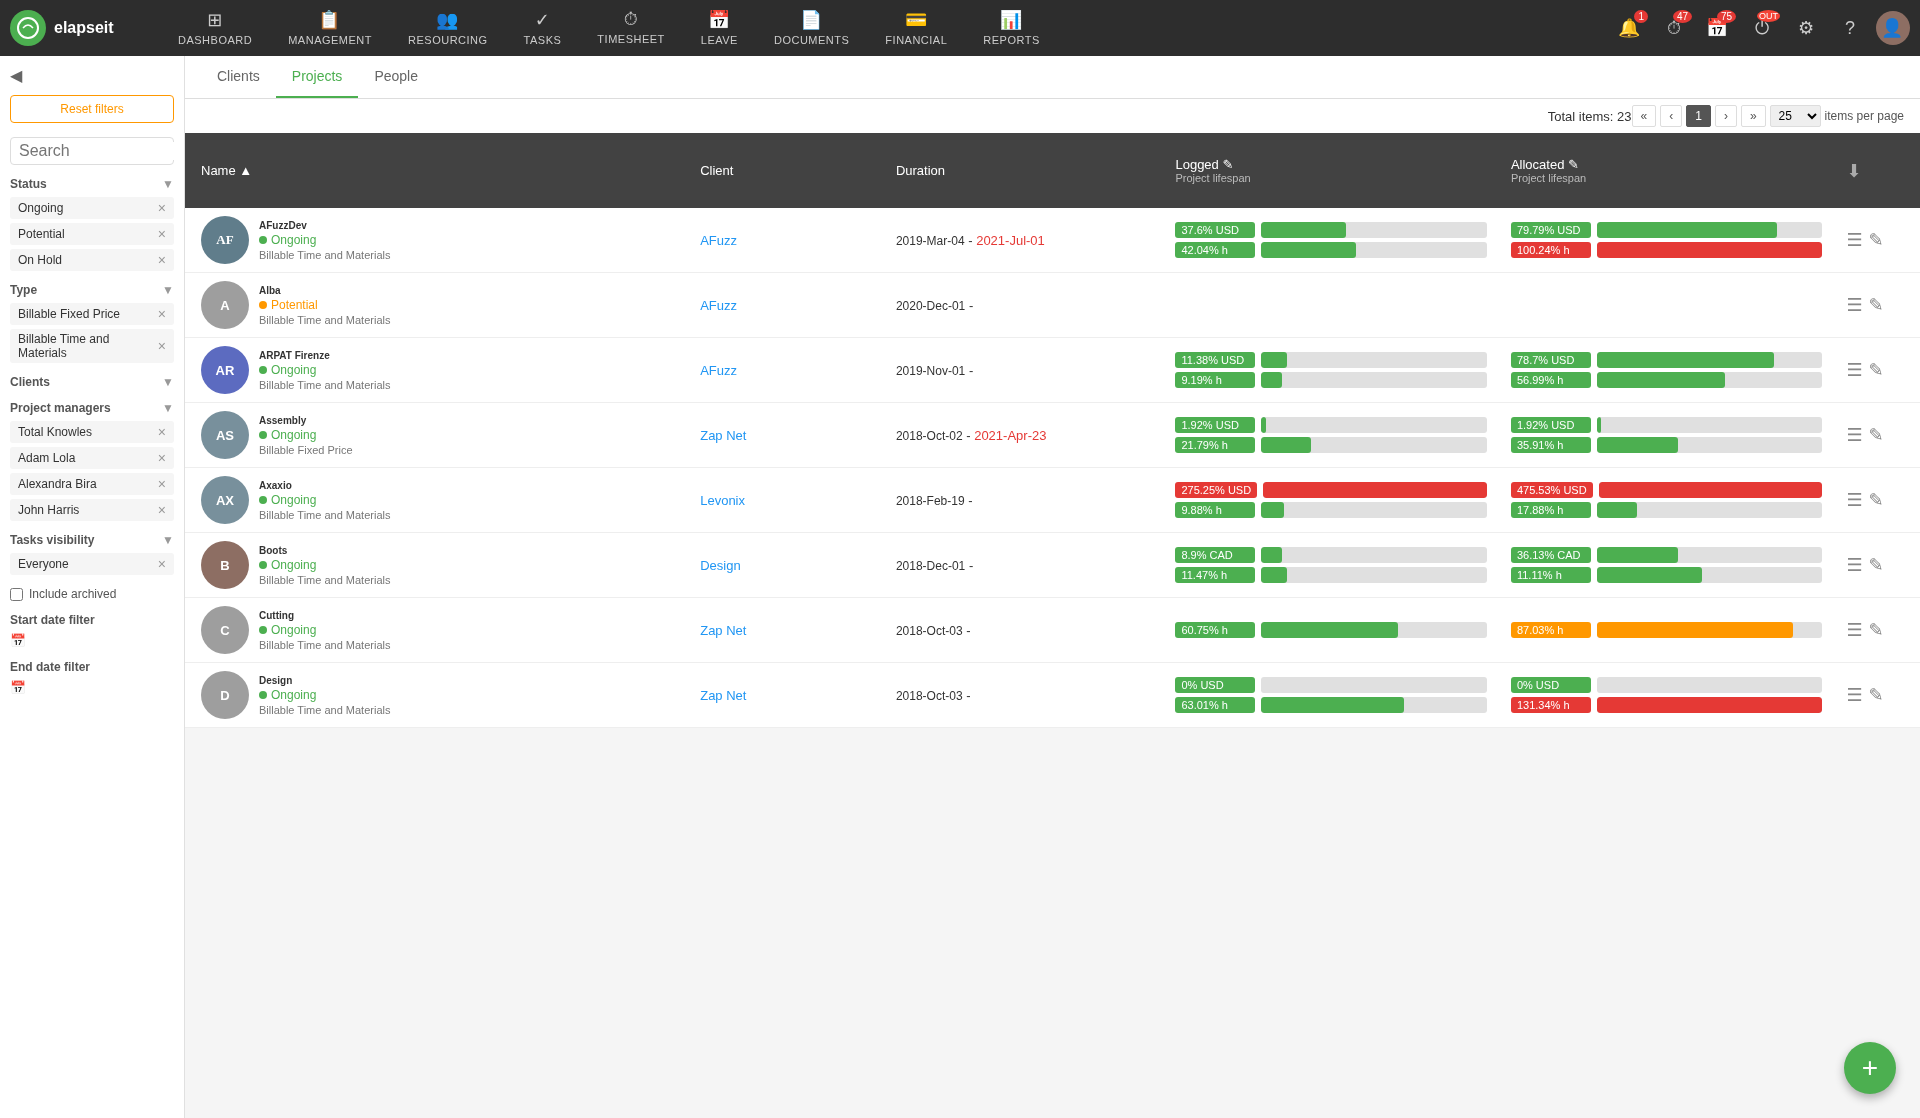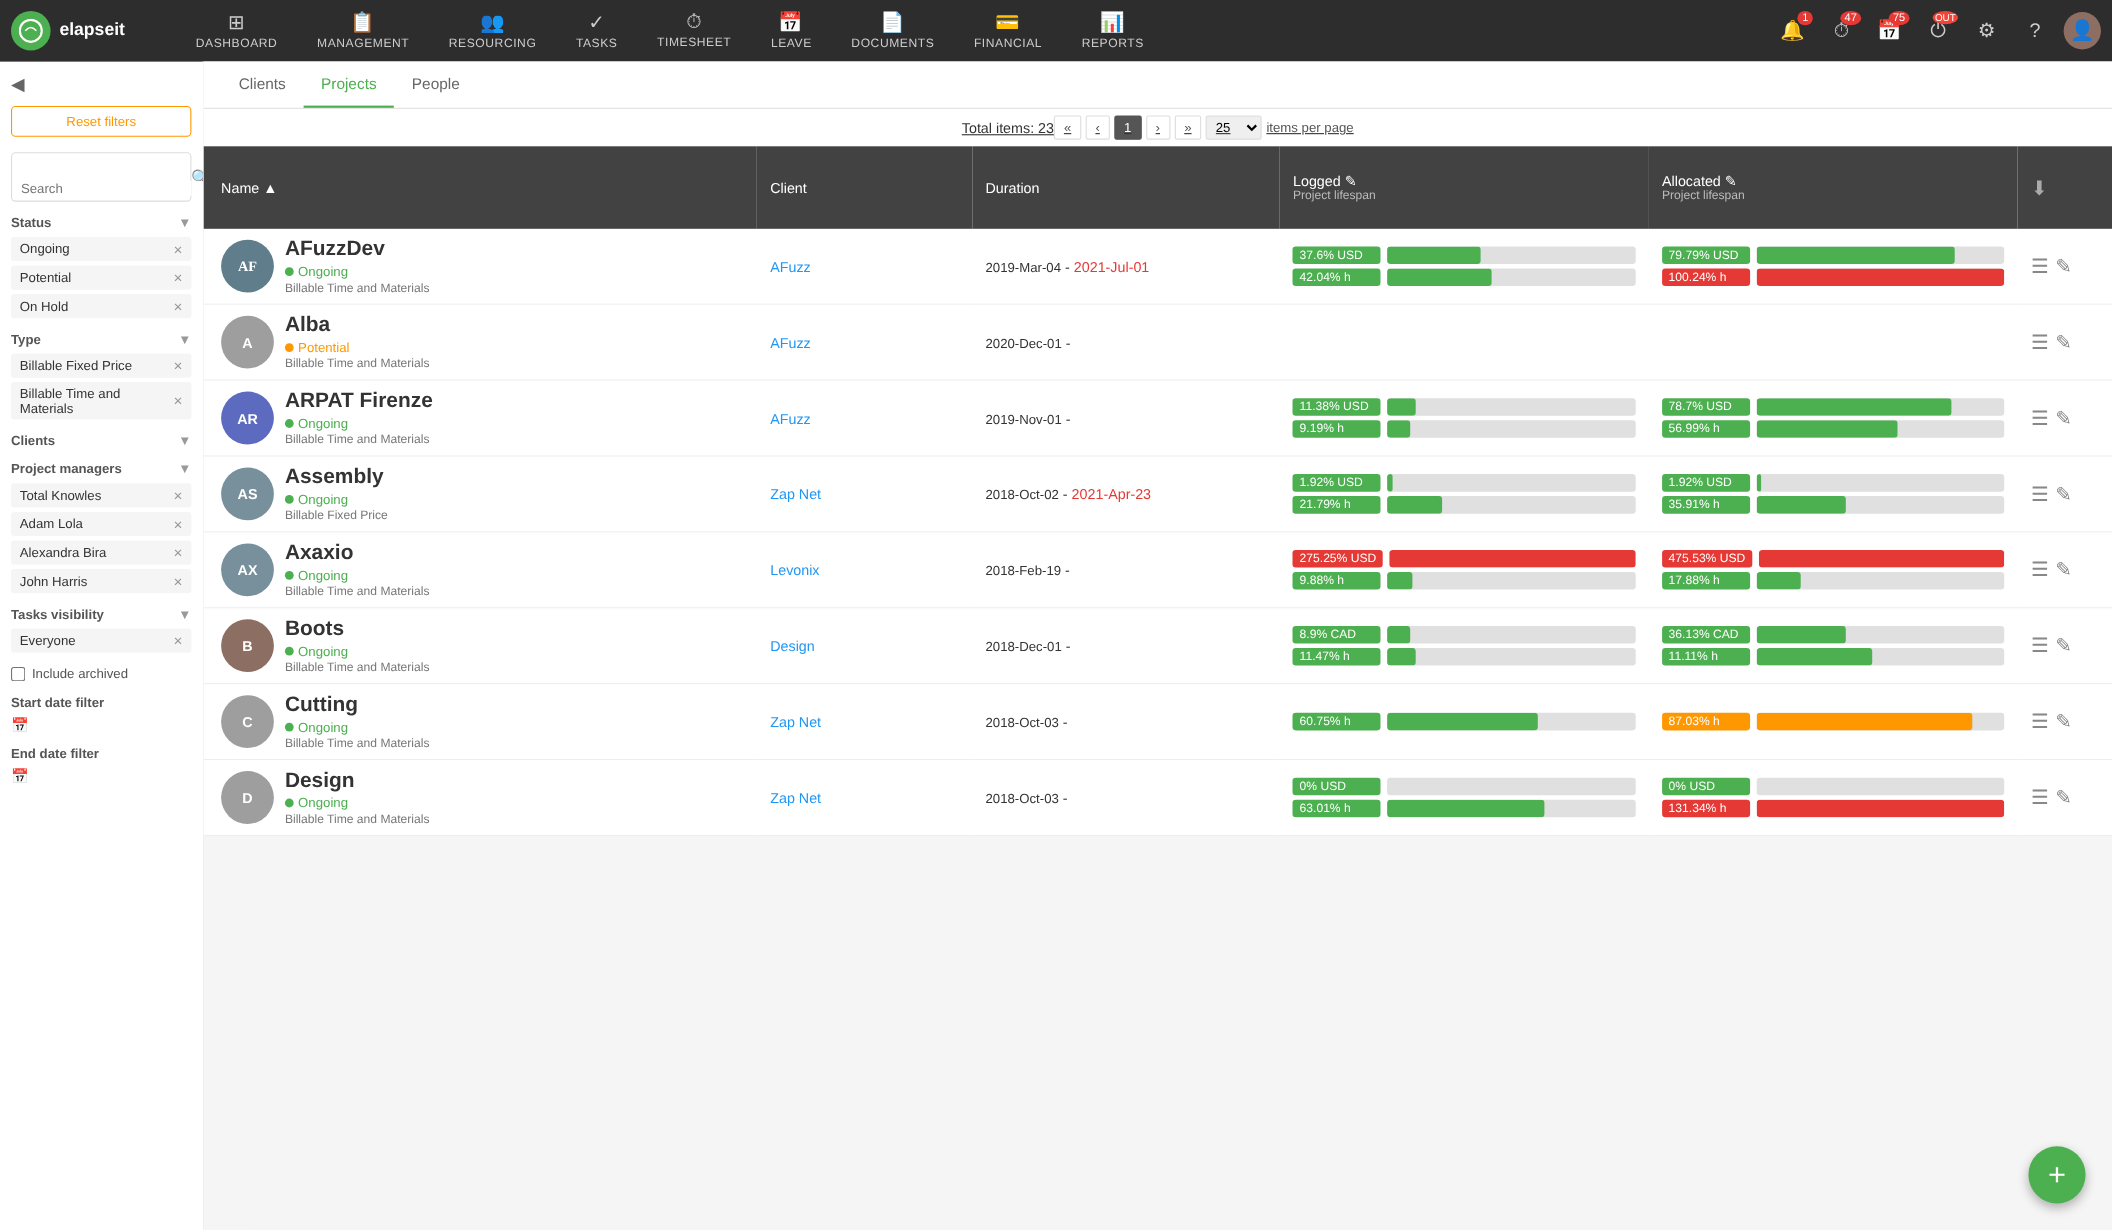--- a/index.html
+++ b/index.html
@@ -21,21 +21,21 @@
     .main-layout { display: flex; height: calc(100vh - 56px); }
 
     
     .sidebar { width: 185px; min-width: 185px; background: white; border-right: 1px solid #e0e0e0; padding: 10px; overflow-y: auto; }
     .sidebar-toggle { color: #666; cursor: pointer; font-size: 16px; margin-bottom: 10px; display: block; }
     .reset-btn { border: 1.5px solid #ff9800; color: #ff9800; background: white; border-radius: 4px; padding: 6px 12px; width: 100%; cursor: pointer; font-size: 12px; margin-bottom: 14px; }
     .sidebar-section { margin-bottom: 12px; }
     .sidebar-label { font-size: 12px; color: #555; font-weight: bold; margin-bottom: 6px; display: flex; align-items: center; justify-content: space-between; cursor: pointer; }
     .sidebar-label .arrow { color: #999; }
     .search-box { display: flex; align-items: center; border: 1px solid #ddd; border-radius: 4px; padding: 4px 8px; }
-    .search-box input { border: none; outline: none; flex: 1; font-size: 12px; margin-top: 21px; }
+    .search-box input { border: none; outline: none; flex: 1; font-size: 16px; }
     .search-icon { color: #999; font-size: 14px; cursor: pointer; }
     .filter-tag { display: flex; align-items: center; justify-content: space-between; background: #f5f5f5; border-radius: 3px; padding: 3px 8px; margin-bottom: 4px; font-size: 12px; }
     .filter-tag .remove { color: #999; cursor: pointer; font-size: 14px; }
     .checkbox-label { display: flex; align-items: center; gap: 6px; font-size: 12px; color: #555; cursor: pointer; }
     .checkbox-label input { cursor: pointer; }
     .date-icon { color: #999; cursor: pointer; }
 
     
     .content { flex: 1; overflow-y: auto; padding: 0; background: #f5f5f5; }
     .tabs { display: flex; gap: 0; border-bottom: 1px solid #ddd; background: white; padding: 0 16px; }
@@ -51,21 +51,21 @@
     .proj-table { width: 100%; border-collapse: collapse; background: white; }
     .proj-table thead th { background: #424242; color: white; padding: 24px 12px; text-align: left; font-weight: 500; font-size: 13px; }
     .proj-table thead th:first-child { padding-left: 16px; }
     .th-sub { font-size: 11px; color: #bbb; font-weight: normal; }
     .proj-table tbody tr { border-bottom: 1px solid #eee; }
     .proj-table tbody td { padding: 8px 12px; vertical-align: middle; }
     .proj-table tbody td:first-child { padding-left: 16px; }
 
     .proj-thumb { width: 48px; height: 48px; border-radius: 50%; object-fit: cover; background: #ccc; display: flex; align-items: center; justify-content: center; overflow: hidden; }
 
-    .proj-name { font-weight: bold; font-size: 19px; }
+    .proj-name { font-weight: bold; font-size: 10px; }
     .proj-status { display: flex; align-items: center; gap: 4px; font-size: 12px; margin: 2px 0; }
     .dot { width: 8px; height: 8px; border-radius: 50%; display: inline-block; }
     .proj-type { font-size: 11px; color: #777; }
 
     .client-link { color: #2196f3; text-decoration: none; font-size: 13px; }
     .duration-text { font-size: 12px; color: #333; }
 
     .progress-wrap { display: flex; flex-direction: column; gap: 4px; min-width: 200px; }
     .progress-bar-row { display: flex; align-items: center; gap: 6px; }
     .progress-label { font-size: 11px; color: white; background: #4caf50; border-radius: 3px; padding: 2px 6px; white-space: nowrap; min-width: 80px; }
@@ -75,21 +75,21 @@
     .progress-fill { height: 100%; background: #4caf50; border-radius: 3px; }
     .progress-fill.red { background: #e53935; }
     .progress-fill.orange { background: #ff9800; }
 
     .action-btns { display: flex; gap: 6px; align-items: center; }
     .action-btn { background: none; border: none; cursor: pointer; color: #888; font-size: 18px; }
 
     .download-icon { color: #aaa; cursor: pointer; font-size: 18px; }
 
     .fab { position: fixed; bottom: 24px; right: 24px; width: 52px; height: 52px; border-radius: 50%; background: #4caf50; color: white; font-size: 28px; display: flex; align-items: center; justify-content: center; cursor: pointer; box-shadow: 0 4px 10px rgba(0,0,0,0.3); z-index: 100; }
-    .pagination-total { display: flex; align-items: center; justify-content: center; background: white; padding: 6px 16px; text-decoration: underline; }
+    .pagination-total { display: flex; align-items: center; justify-content: flex-end; background: white; padding: 6px 16px; }
   </style>
 </head>
 <body>
 
 <nav class="top-nav">
   <div class="logo">
     <div class="logo-icon">
       <svg width="22" height="22" viewBox="0 0 22 22" fill="none">
         <circle cx="11" cy="11" r="10" stroke="white" stroke-width="2" fill="none"></circle>
         <path d="M6 11 Q11 5 16 11" stroke="white" stroke-width="1.5" fill="none"></path>

